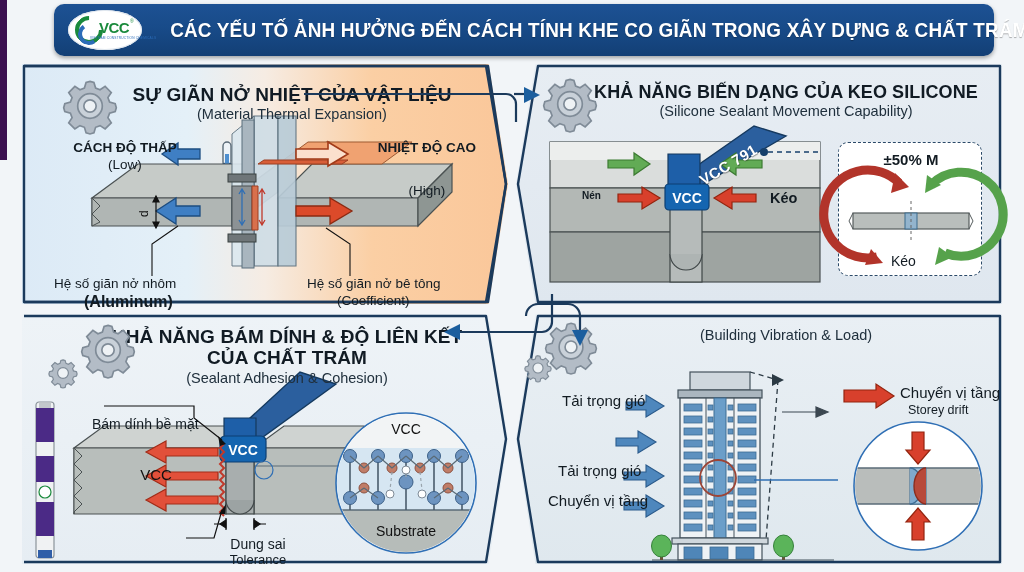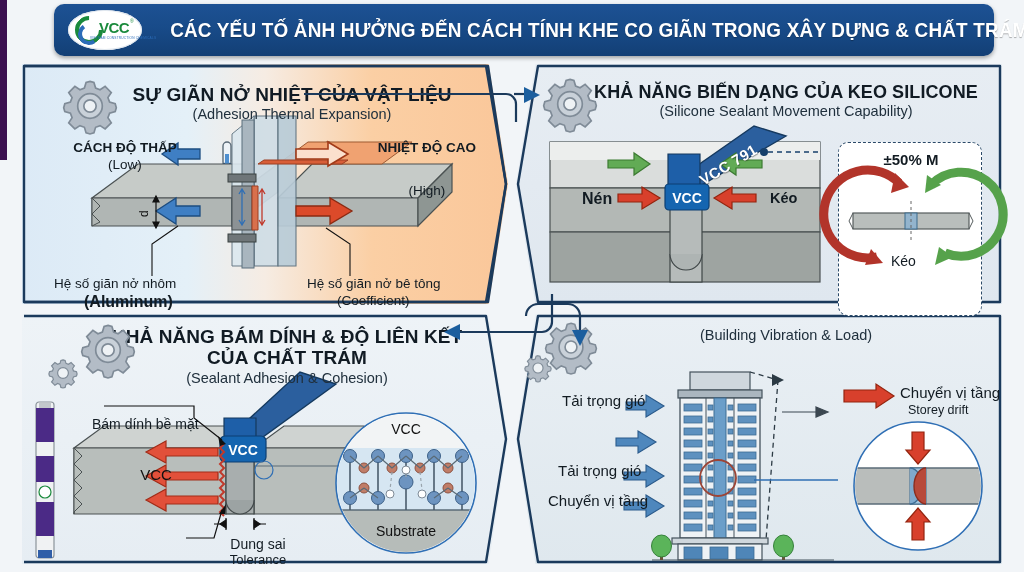--- a/index.html
+++ b/index.html
@@ -122,21 +122,21 @@
       <g fill="#b3bcc6" stroke="#7f8b97" stroke-width="3">
         <path d="M50 6 l7 2 3 10 8 3 9-6 6 6 5 5 -6 9 3 8 10 3 2 7 -2 7 -10 3 -3 8 6 9 -11 11 -9 -6 -8 3 -3 10 -7 2 -7 -2 -3 -10 -8 -3 -9 6 -11 -11 6 -9 -3 -8 -10 -3 -2 -7 2 -7 10 -3 3 -8 -6 -9 11 -11 9 6 8 -3 3 -10z"></path>
       </g>
       <circle cx="50" cy="50" r="22" fill="#c9d1d9" stroke="#7f8b97" stroke-width="3"></circle>
       <circle cx="50" cy="50" r="11" fill="#eef2f5" stroke="#7f8b97" stroke-width="3"></circle>
     </svg>
   </div>
 
   <div class="ptitle" style="left:80px; top:20px; width:380px;">
     <div class="vn">SỰ GIÃN NỞ NHIỆT CỦA VẬT LIỆU</div>
-    <div class="en">(Adhesion Thermal Expansion)</div>
+    <div class="en">(Material Thermal Expansion)</div>
   </div>
 
   <div class="lbl bold center" style="left:28px; top:76px; width:150px; font-size:13.5px;">CÁCH ĐỘ THẤP</div>
   <div class="lbl center" style="left:28px; top:93px; width:150px; font-size:13.5px;">(Low)</div>
   <div class="lbl bold center" style="left:330px; top:76px; width:150px; font-size:13.5px;">NHIỆT ĐỘ CAO</div>
   <div class="lbl center" style="left:330px; top:93px; width:150px; font-size:13.5px;margin-top:26px;">(High)</div>
 
   <svg style="position:absolute; left:193px; top:76px;" width="24" height="42" viewBox="0 0 24 42">
     <rect x="8" y="2" width="8" height="24" rx="4" fill="#eef3f7" stroke="#5b6b78" stroke-width="1.4"></rect>
     <circle cx="12" cy="31" r="8" fill="#4f8fcf" stroke="#2d5c8c" stroke-width="1.4"></circle>
@@ -263,24 +263,24 @@
     <path d="M218,10 H268" stroke="#17406b" stroke-width="1.4" stroke-dasharray="5 4" fill="none"></path>
 
     <g fill="#d8402c" stroke="#94240f" stroke-width="1.2">
       <polygon points="68,52 92,52 92,45 110,56 92,67 92,60 68,60"></polygon>
       <polygon points="206,52 182,52 182,45 164,56 182,67 182,60 206,60"></polygon>
     </g>
   </svg>
 
   <div style="position:absolute; left:180px; top:92px; transform:rotate(-31deg); font-size:15px; font-weight:bold; color:#ffffff; letter-spacing:.5px; z-index:9; text-shadow:0 1px 1px rgba(0,0,0,.4);">VCC 791</div>
 
-  <div class="lbl bold" style="left:66px; top:126px; font-size:16px;">Nén</div>
+  <div class="lbl bold" style="left:66px; top:126px; font-size:10px;">Nén</div>
   <div class="lbl bold" style="left:254px; top:126px; font-size:14.5px;">Kéo</div>
 
-  <div style="position:absolute; left:322px; top:78px; width:144px; height:174px; border:1.6px dashed #2b4a68; border-radius:10px; background:#ffffff; z-index:6;">
+  <div style="position:absolute; left:322px; top:78px; width:144px; height:134px; border:1.6px dashed #2b4a68; border-radius:10px; background:#ffffff; z-index:6;">
     <div class="lbl bold center" style="left:0; top:8px; width:144px; font-size:15px;">±50% M</div>
     <svg style="position:absolute; left:8px; top:26px;" width="128" height="104" viewBox="0 0 128 104">
 
       <rect x="6" y="44" width="116" height="16" fill="#b9bebc" stroke="#555c5d" stroke-width="1.2"></rect>
       <rect x="58" y="44" width="12" height="16" fill="#93b4cd" stroke="#3a6a8c" stroke-width="1"></rect>
       <path d="M64,32 V74" stroke="#666" stroke-width="1" stroke-dasharray="3 3"></path>
       <path d="M6,44 l-4,8 l4,8" fill="none" stroke="#555c5d" stroke-width="1"></path>
       <path d="M122,44 l4,8 l-4,8" fill="none" stroke="#555c5d" stroke-width="1"></path>
 
       <path d="M52,14 A44,44 0 1 0 30,88" fill="none" stroke="#b2342a" stroke-width="9" stroke-linecap="butt"></path>

